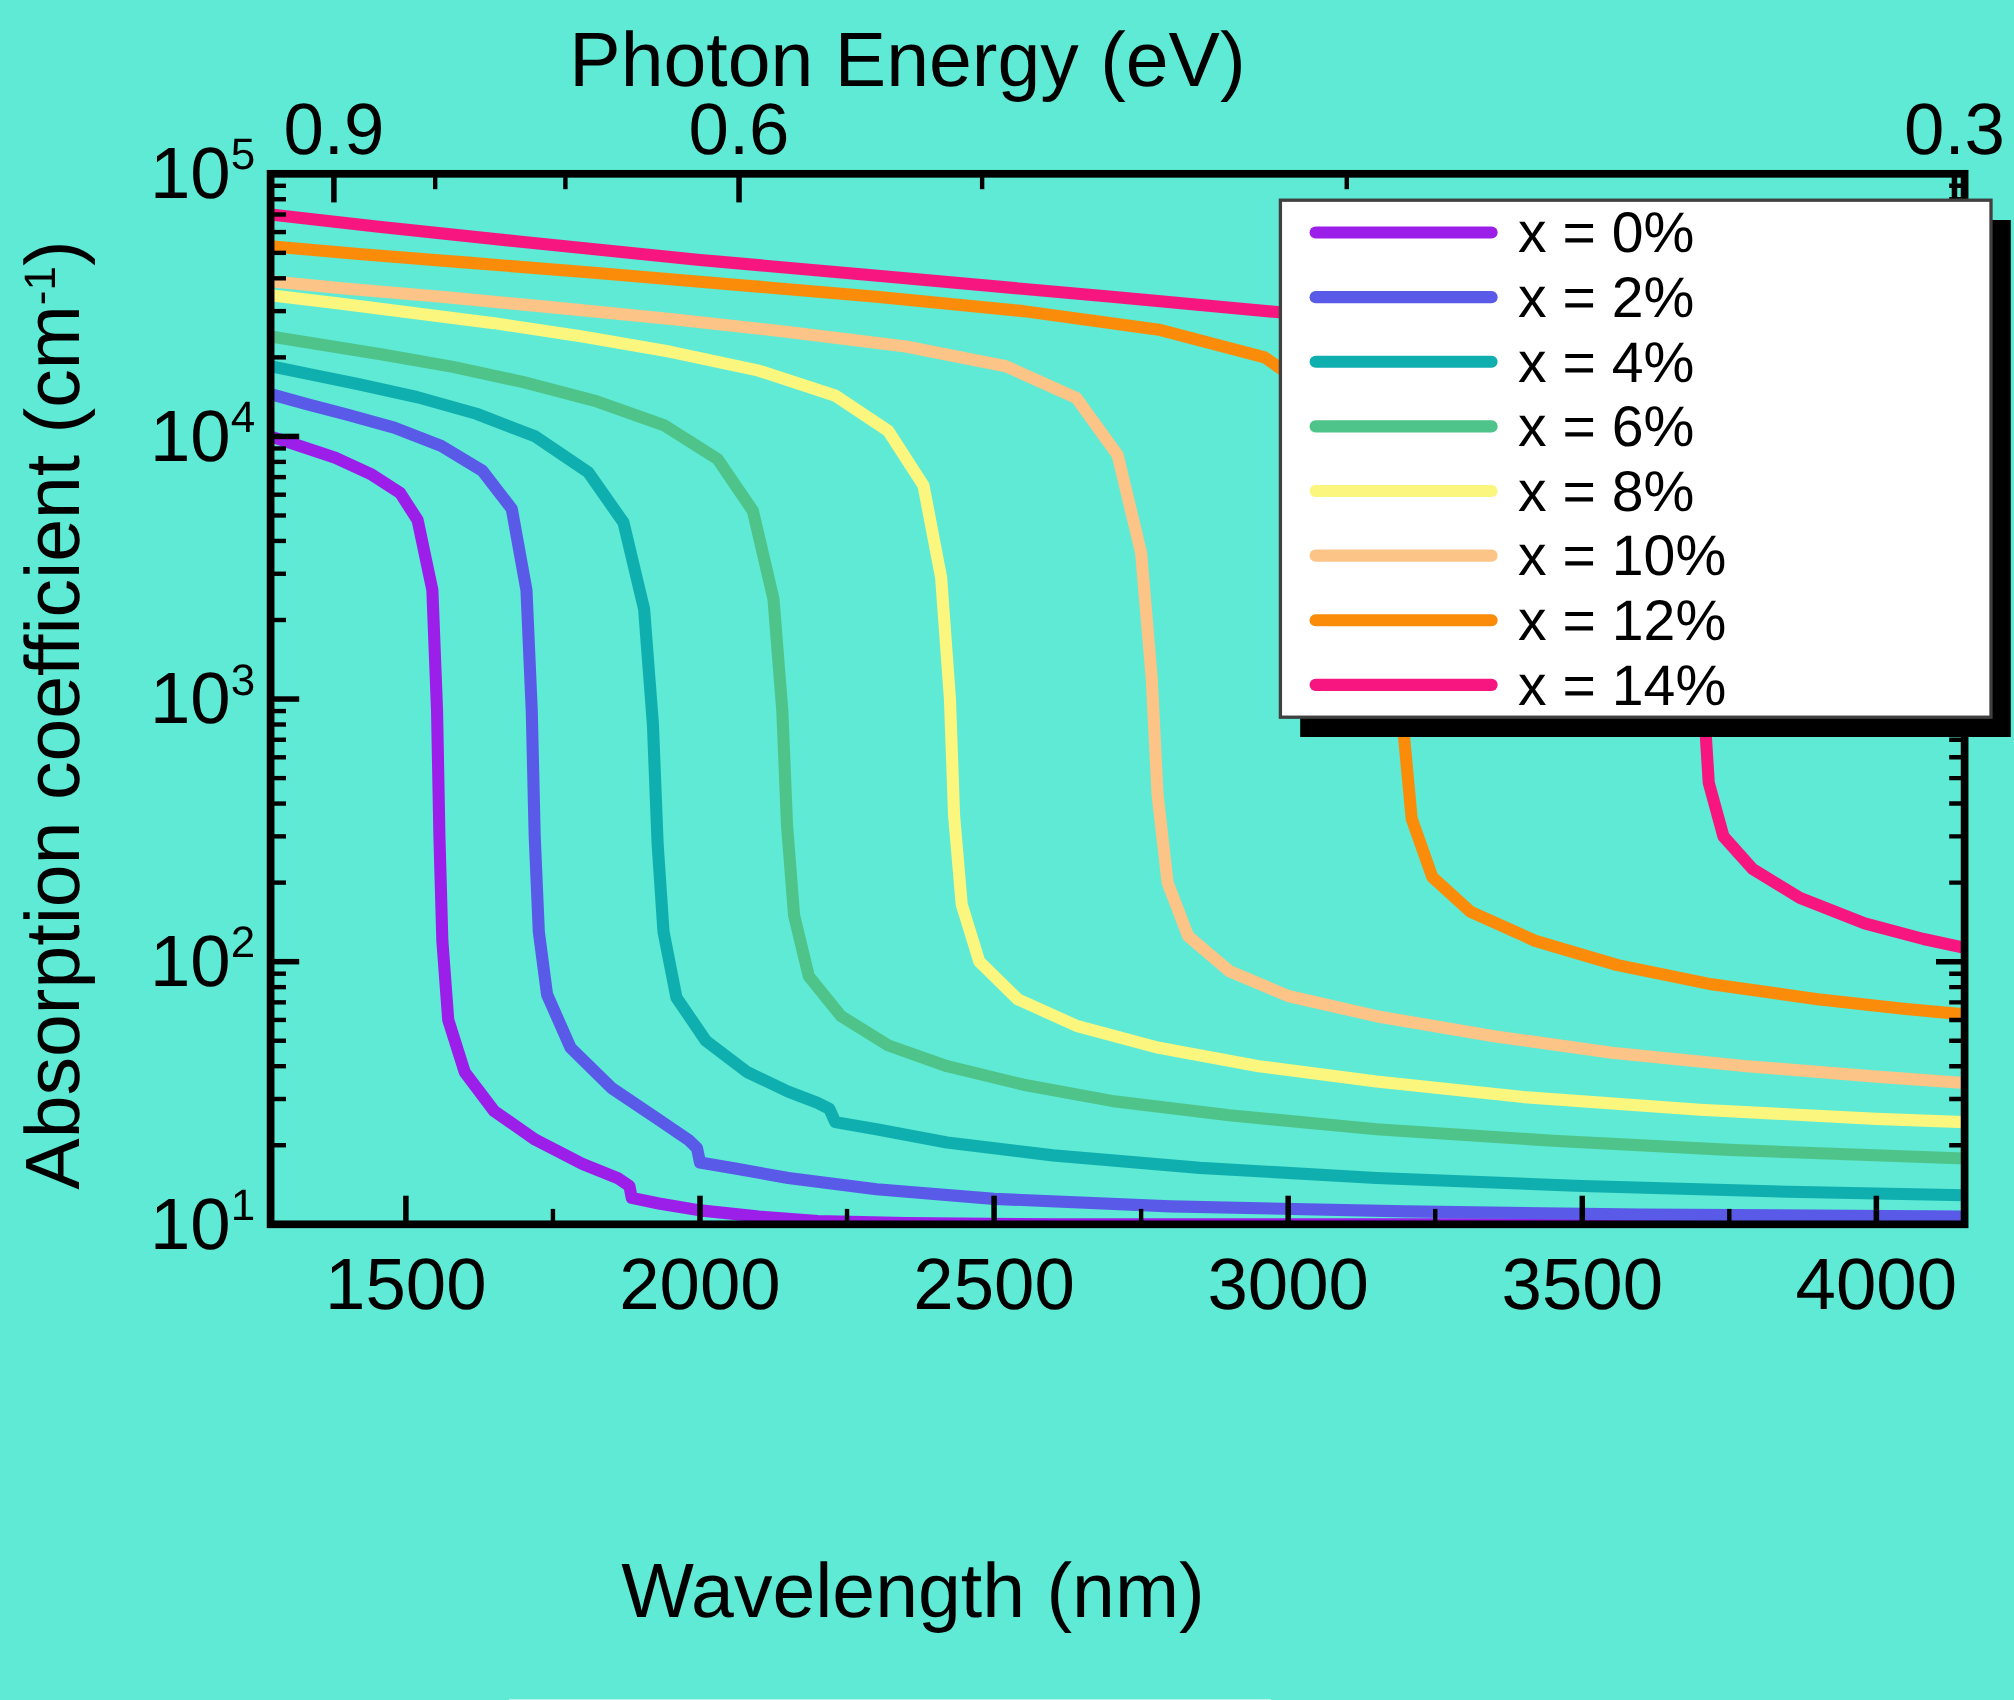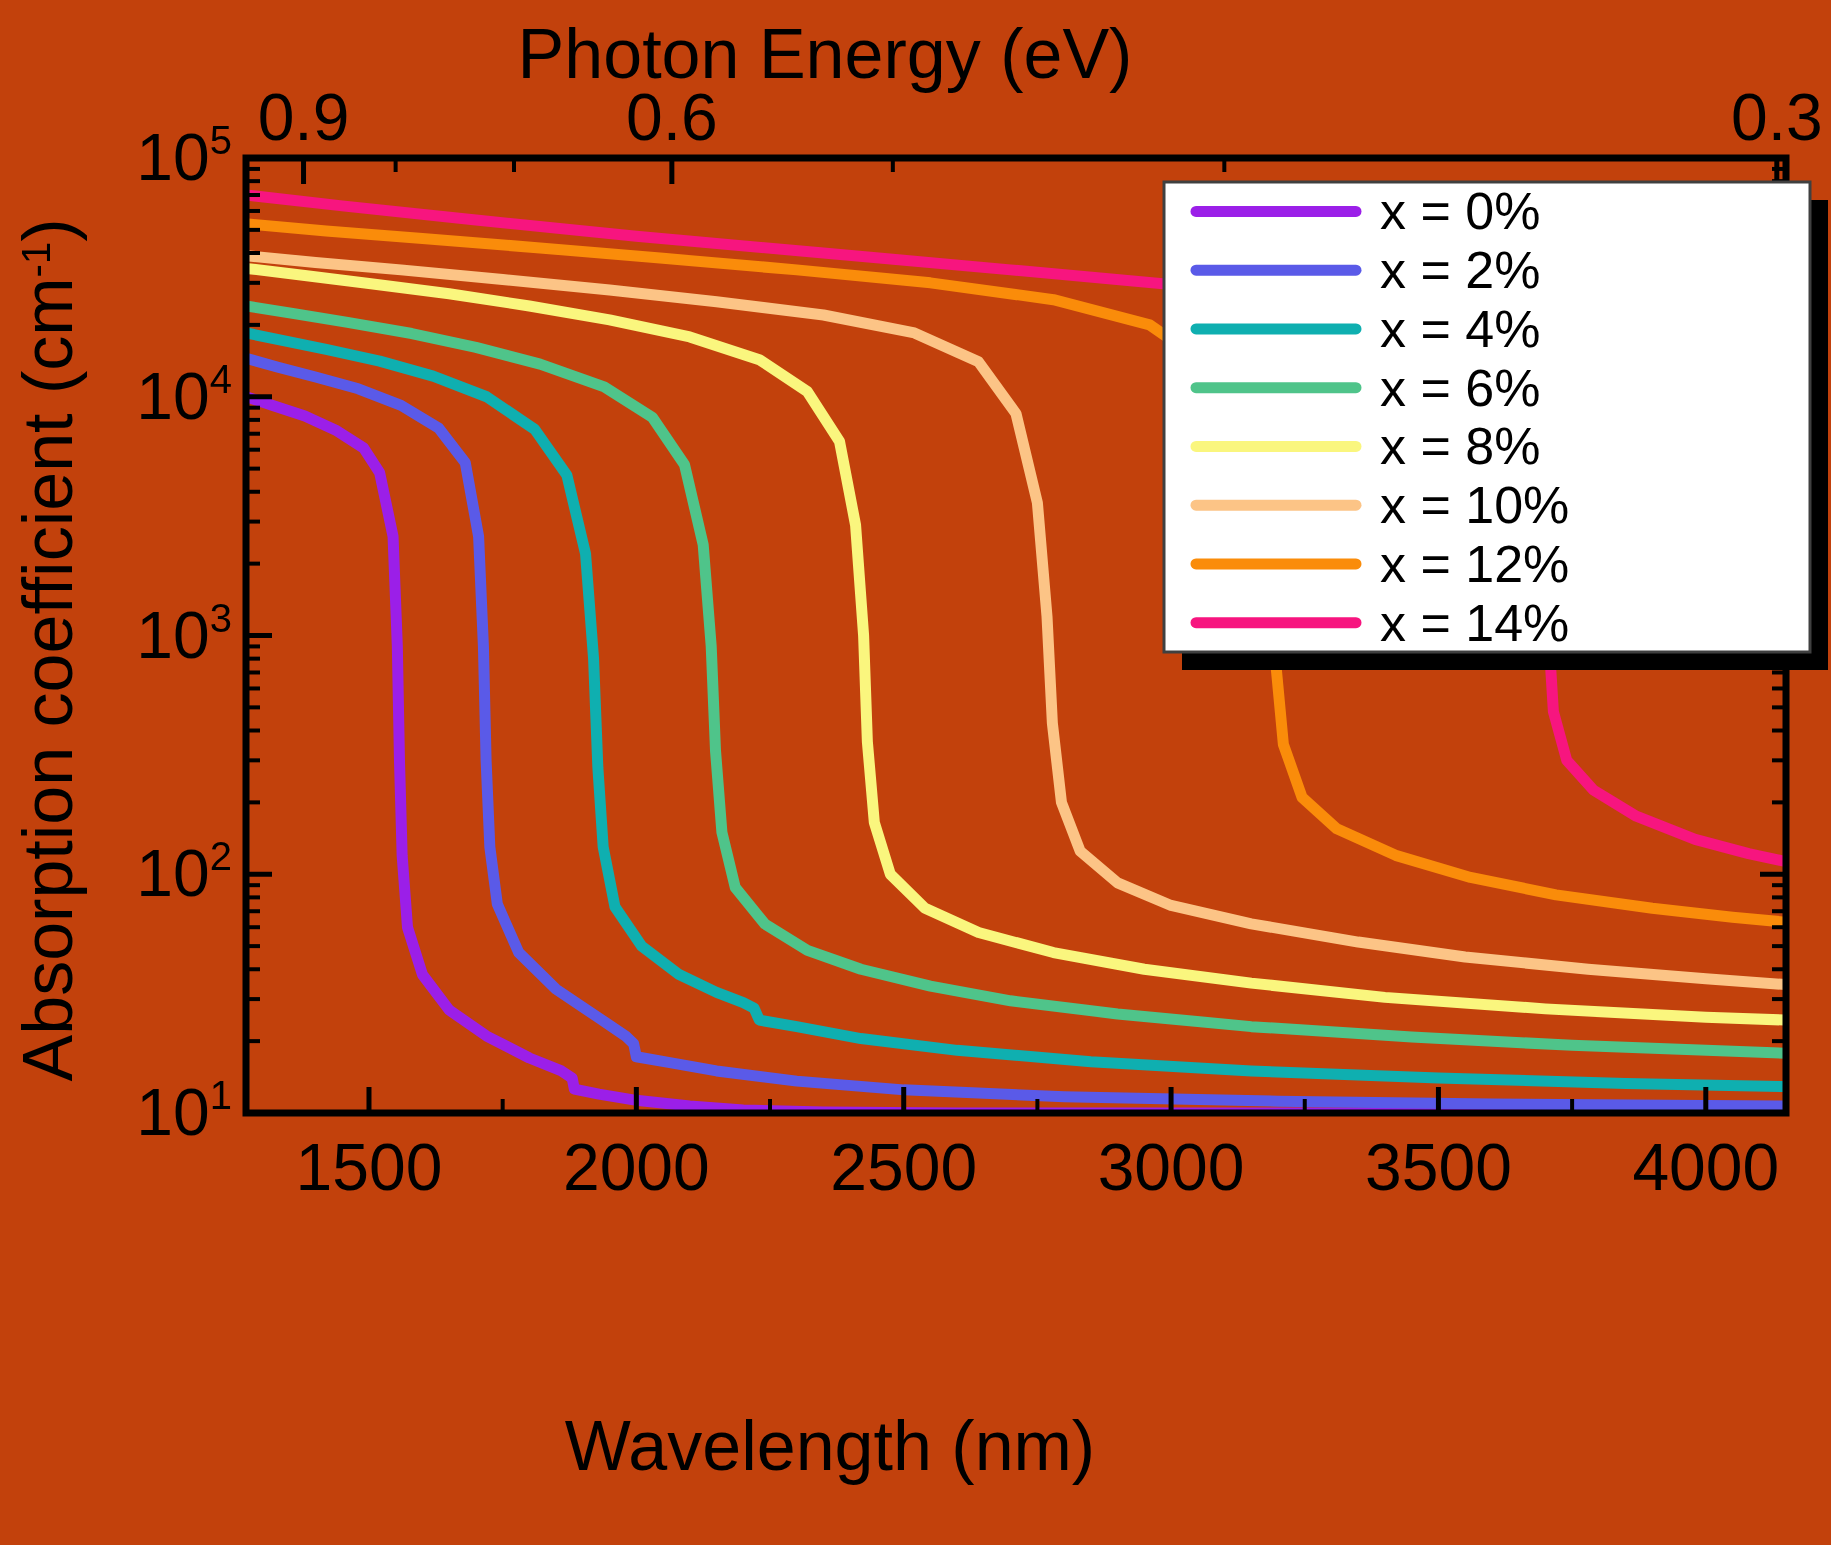--- a/index.html
+++ b/index.html
@@ -10,21 +10,21 @@
   body {
     width: 1831px;
     height: 1545px;
     overflow: hidden;
     font-family: "Liberation Sans", sans-serif;
   }
   #figure {
     position: relative;
     width: 1831px;
     height: 1545px;
-    background: #c2410c;
+    background: #5eead4;
   }
   svg { display: block; }
   .axis-title {
     font-family: "Liberation Sans", sans-serif;
     font-size: 70px;
     fill: #000000;
   }
   .tick-label {
     font-family: "Liberation Sans", sans-serif;
     font-size: 66px;

